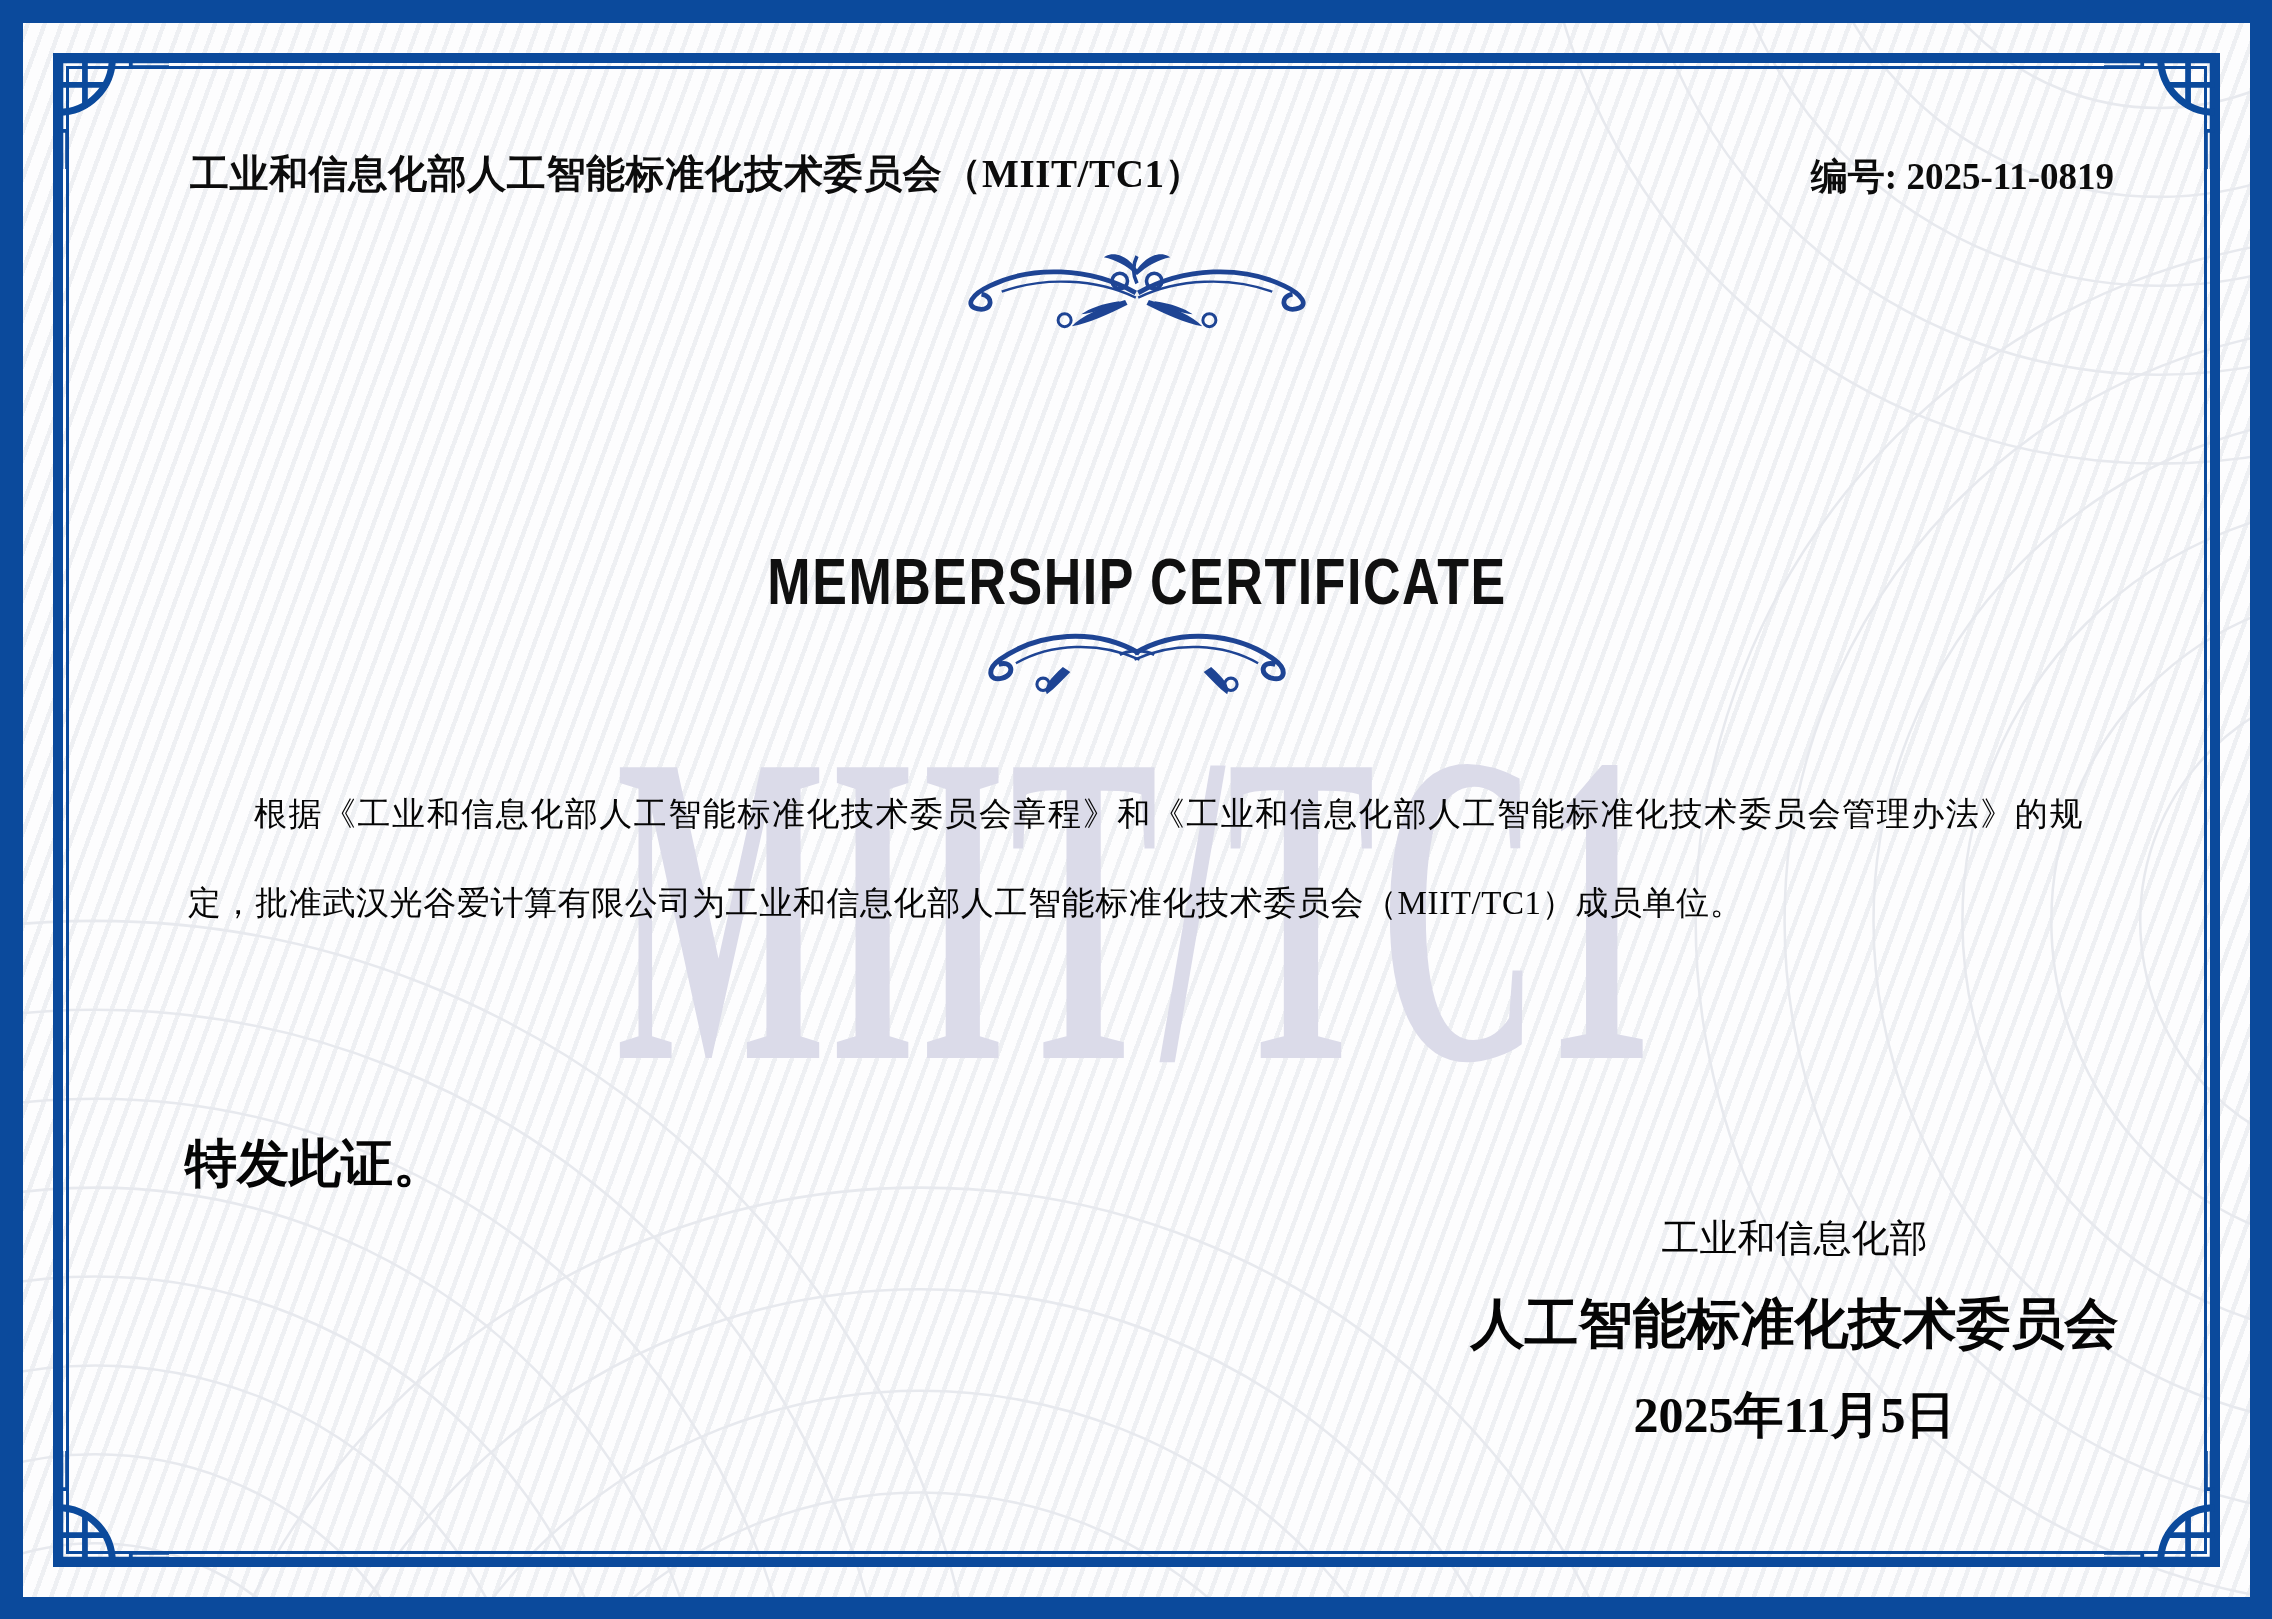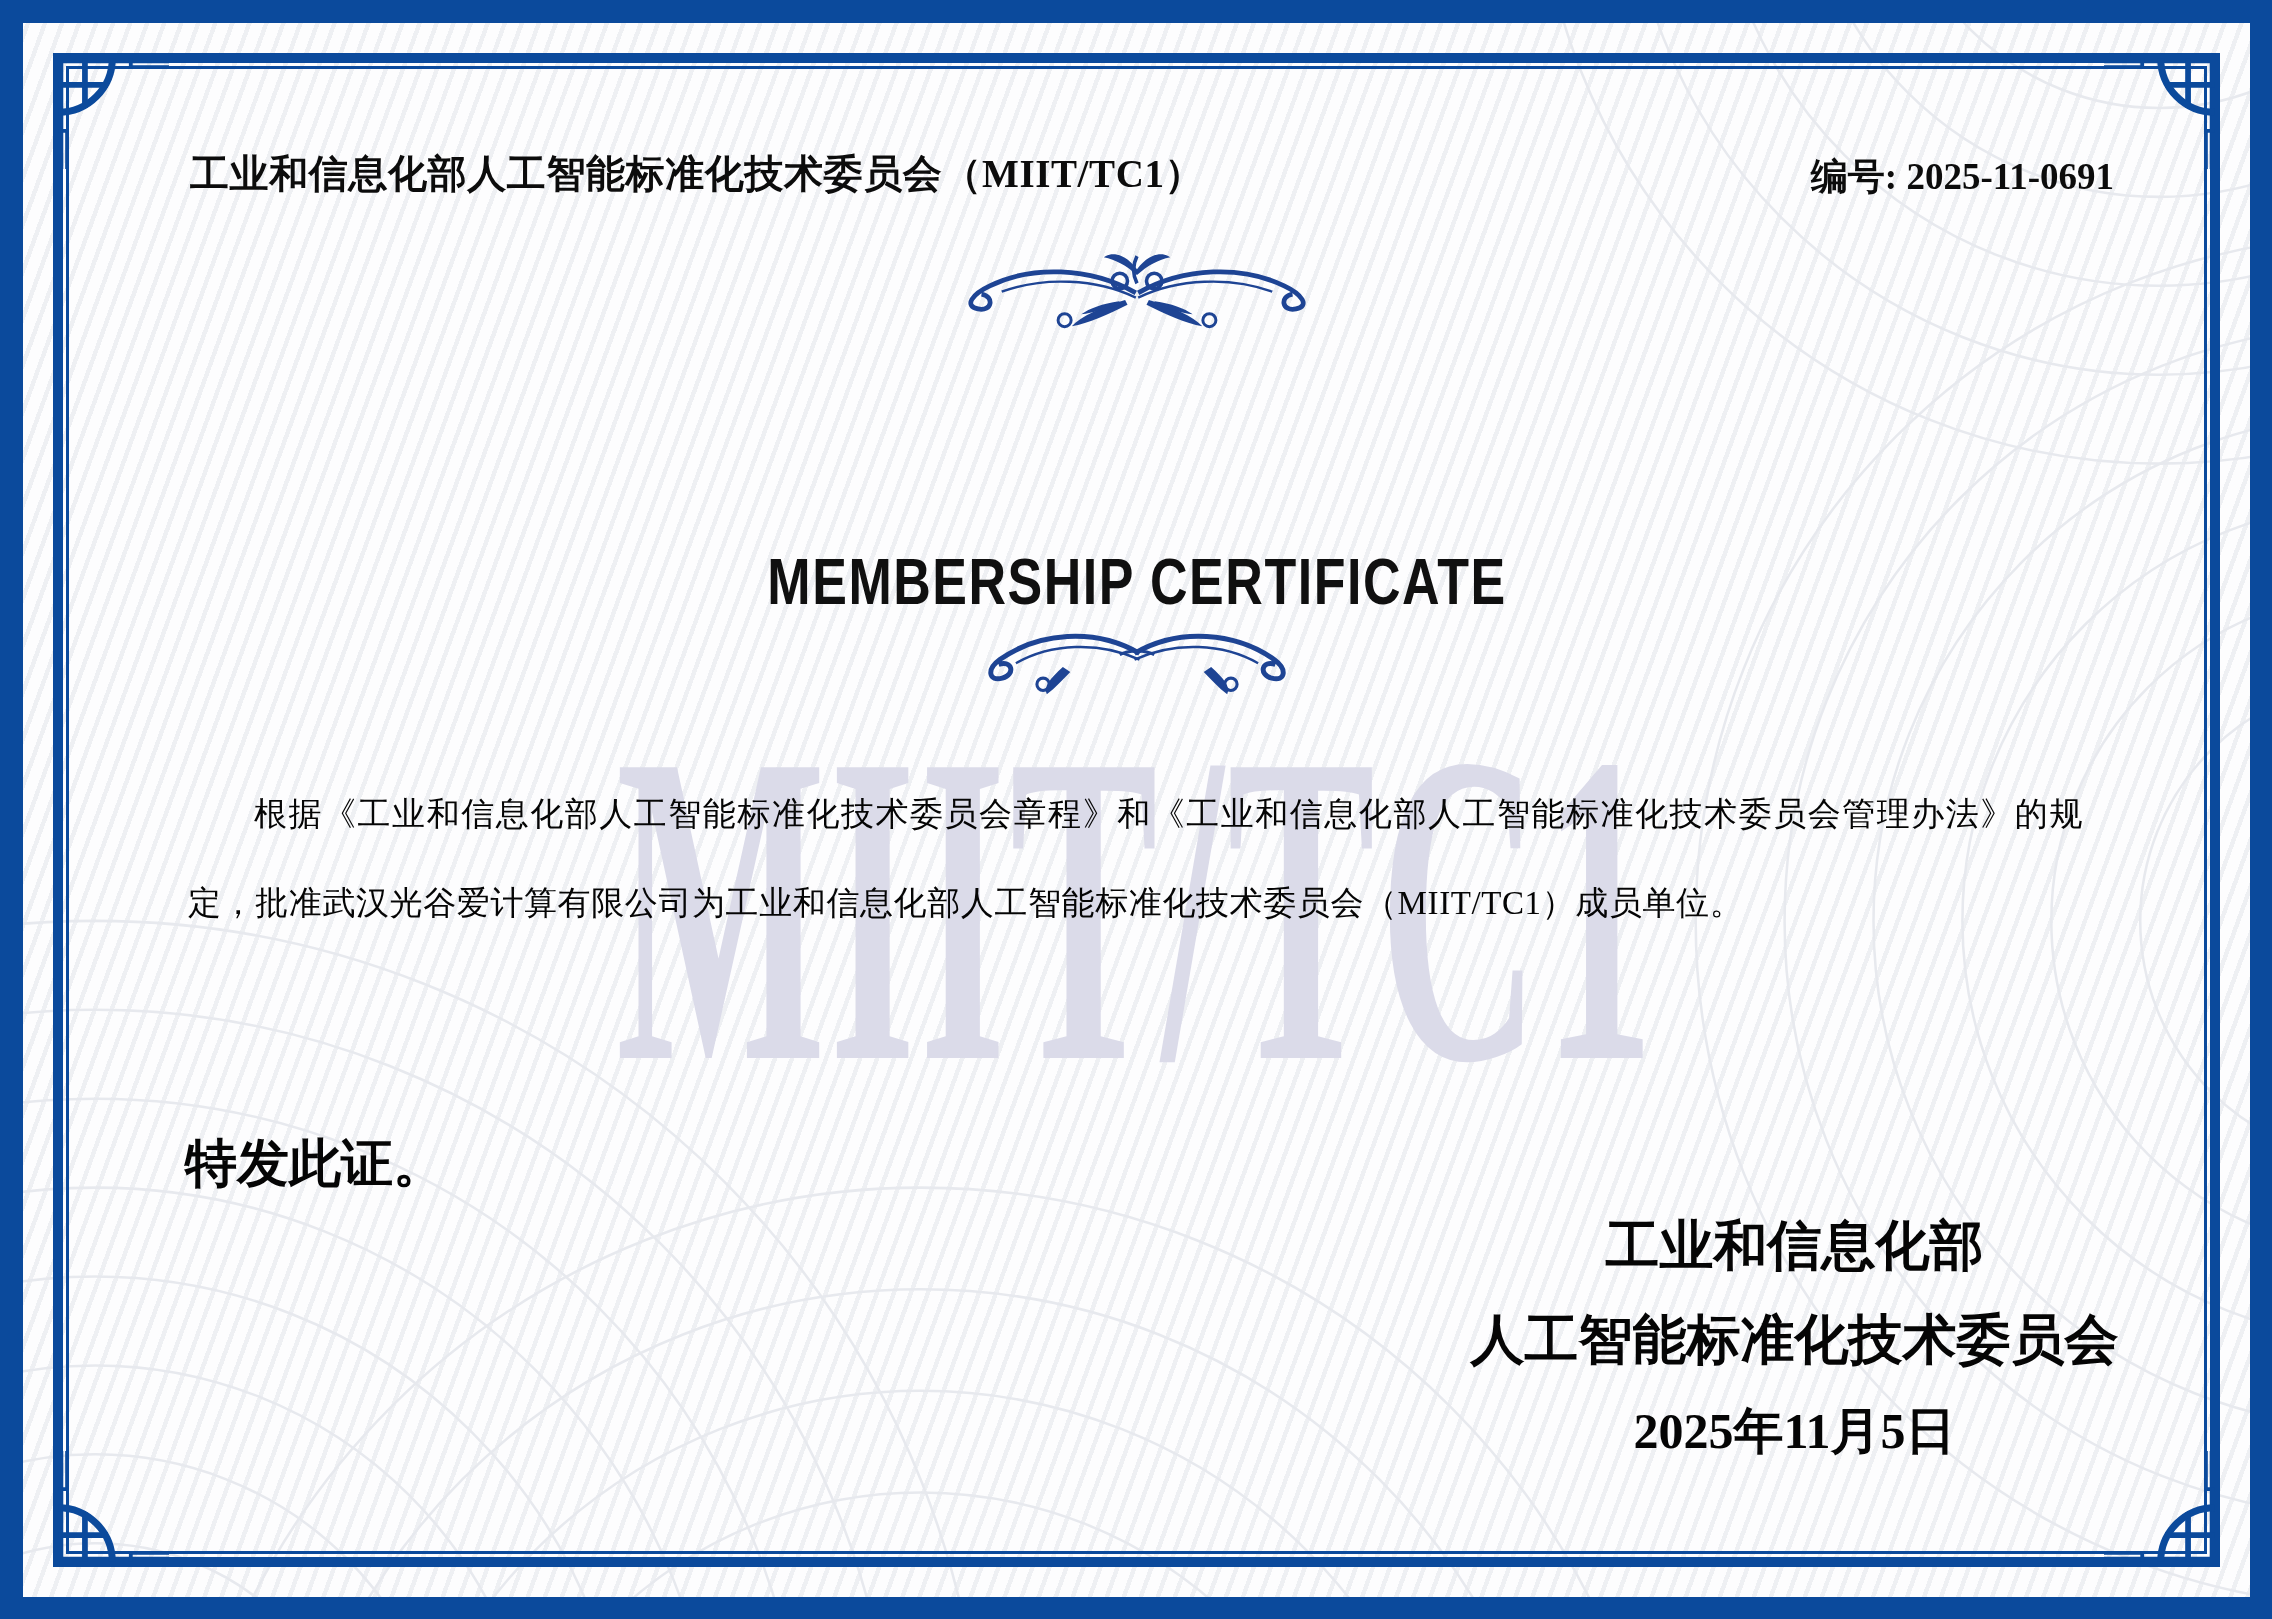--- a/index.html
+++ b/index.html
@@ -53,21 +53,21 @@
   }
   
   .body-par{
     position:absolute;left:188px;top:770px;width:1895px;
     font-size:33px;line-height:89px;color:#050505;
     text-align:justify;text-indent:2em;letter-spacing:0.6px;z-index:4;
   }
   .issue-line{position:absolute;left:185px;top:1129px;font-size:52px;font-weight:600;color:#050505;z-index:4;}
   
   .signature{position:absolute;right:142px;top:1219px;width:673px;text-align:center;color:#050505;z-index:4;}
-  .sig-l1{font-size:54px;font-weight:700;line-height:1;}
+  .sig-l1{font-size:38px;font-weight:400;line-height:1;}
   .sig-l2{font-size:54px;font-weight:600;line-height:1;margin-top:40px;}
   .sig-date{font-size:50px;font-weight:700;line-height:1;margin-top:39px;}
   svg{display:block;}
 </style>
 </head>
 <body>
 
 <div class="cert">
 
   <svg class="decor" viewBox="0 0 3579 2551" aria-hidden="true">
@@ -131,21 +131,21 @@
   <svg class="corner br" viewBox="0 0 190 190">
     <g fill="none" stroke="#0b4a9c">
       <path d="M190 16 H16 V190" stroke-width="16"></path>
       <path d="M58 16 V94 M16 58 H94" stroke-width="9"></path>
       <path d="M101 16 A85 85 0 0 1 16 101" stroke-width="11"></path>
       <path d="M190 30 H130 V16 M30 190 V130 H16" stroke-width="6"></path>
     </g>
   </svg>
 
   <div class="issuer">工业和信息化部人工智能标准化技术委员会（MIIT/TC1）</div>
-  <div class="serial">编号: 2025-11-0691</div>
+  <div class="serial">编号: 2025-11-0819</div>
 
   <svg class="flourish top" viewBox="0 0 640 150">
     <g fill="none" stroke="#1e4494">
       <path d="M320 12 C312 28 312 42 320 58" stroke-width="6"></path>
       <path d="M320 34 C300 8 278 4 264 14 C284 18 302 28 320 44 Z" fill="#1e4494" stroke="none"></path>
       <path d="M320 34 C340 8 362 4 376 14 C356 18 338 28 320 44 Z" fill="#1e4494" stroke="none"></path>
       <circle cx="291" cy="54" r="13" stroke-width="6"></circle>
       <circle cx="349" cy="54" r="13" stroke-width="6"></circle>
       <path d="M318 74 C240 30 142 28 72 62 C42 76 28 96 52 101 C76 106 80 80 58 76" stroke-width="8"></path>
       <path d="M318 82 C252 50 162 46 92 72" stroke-width="4"></path>

